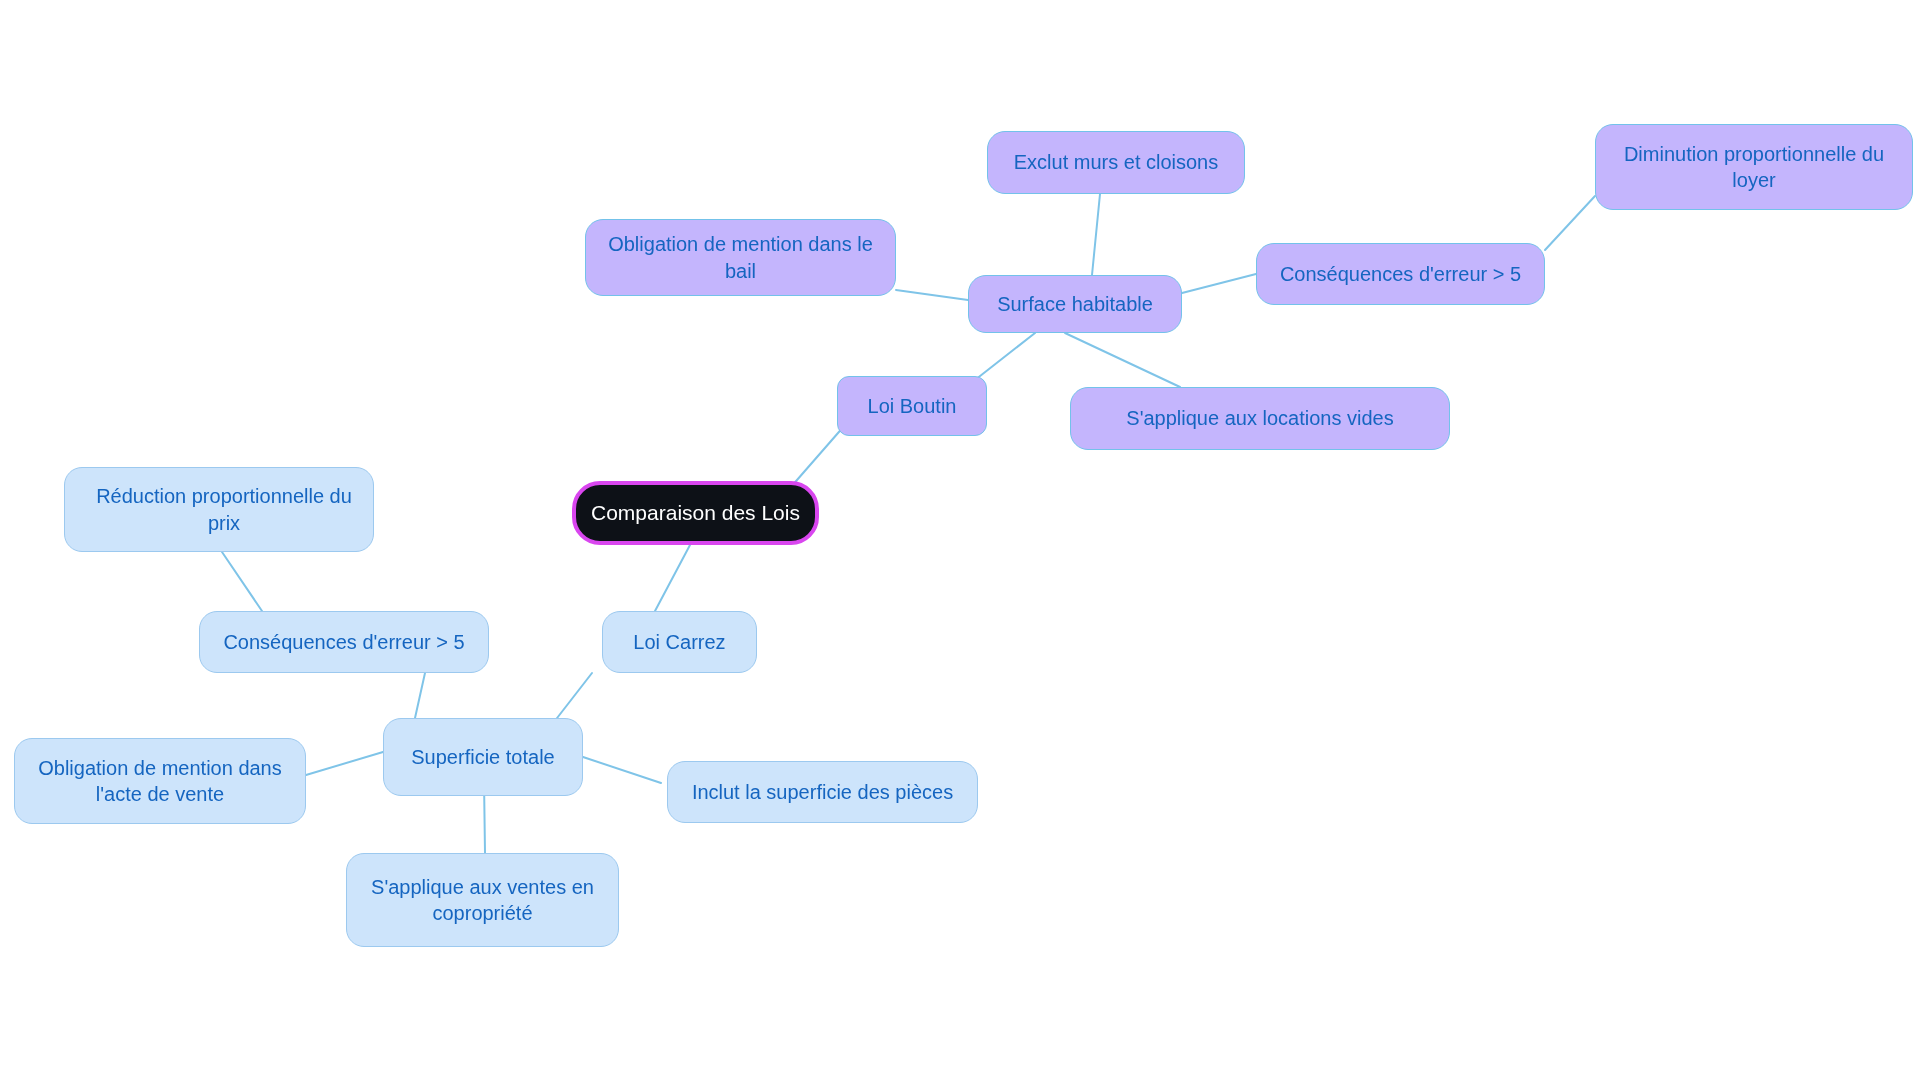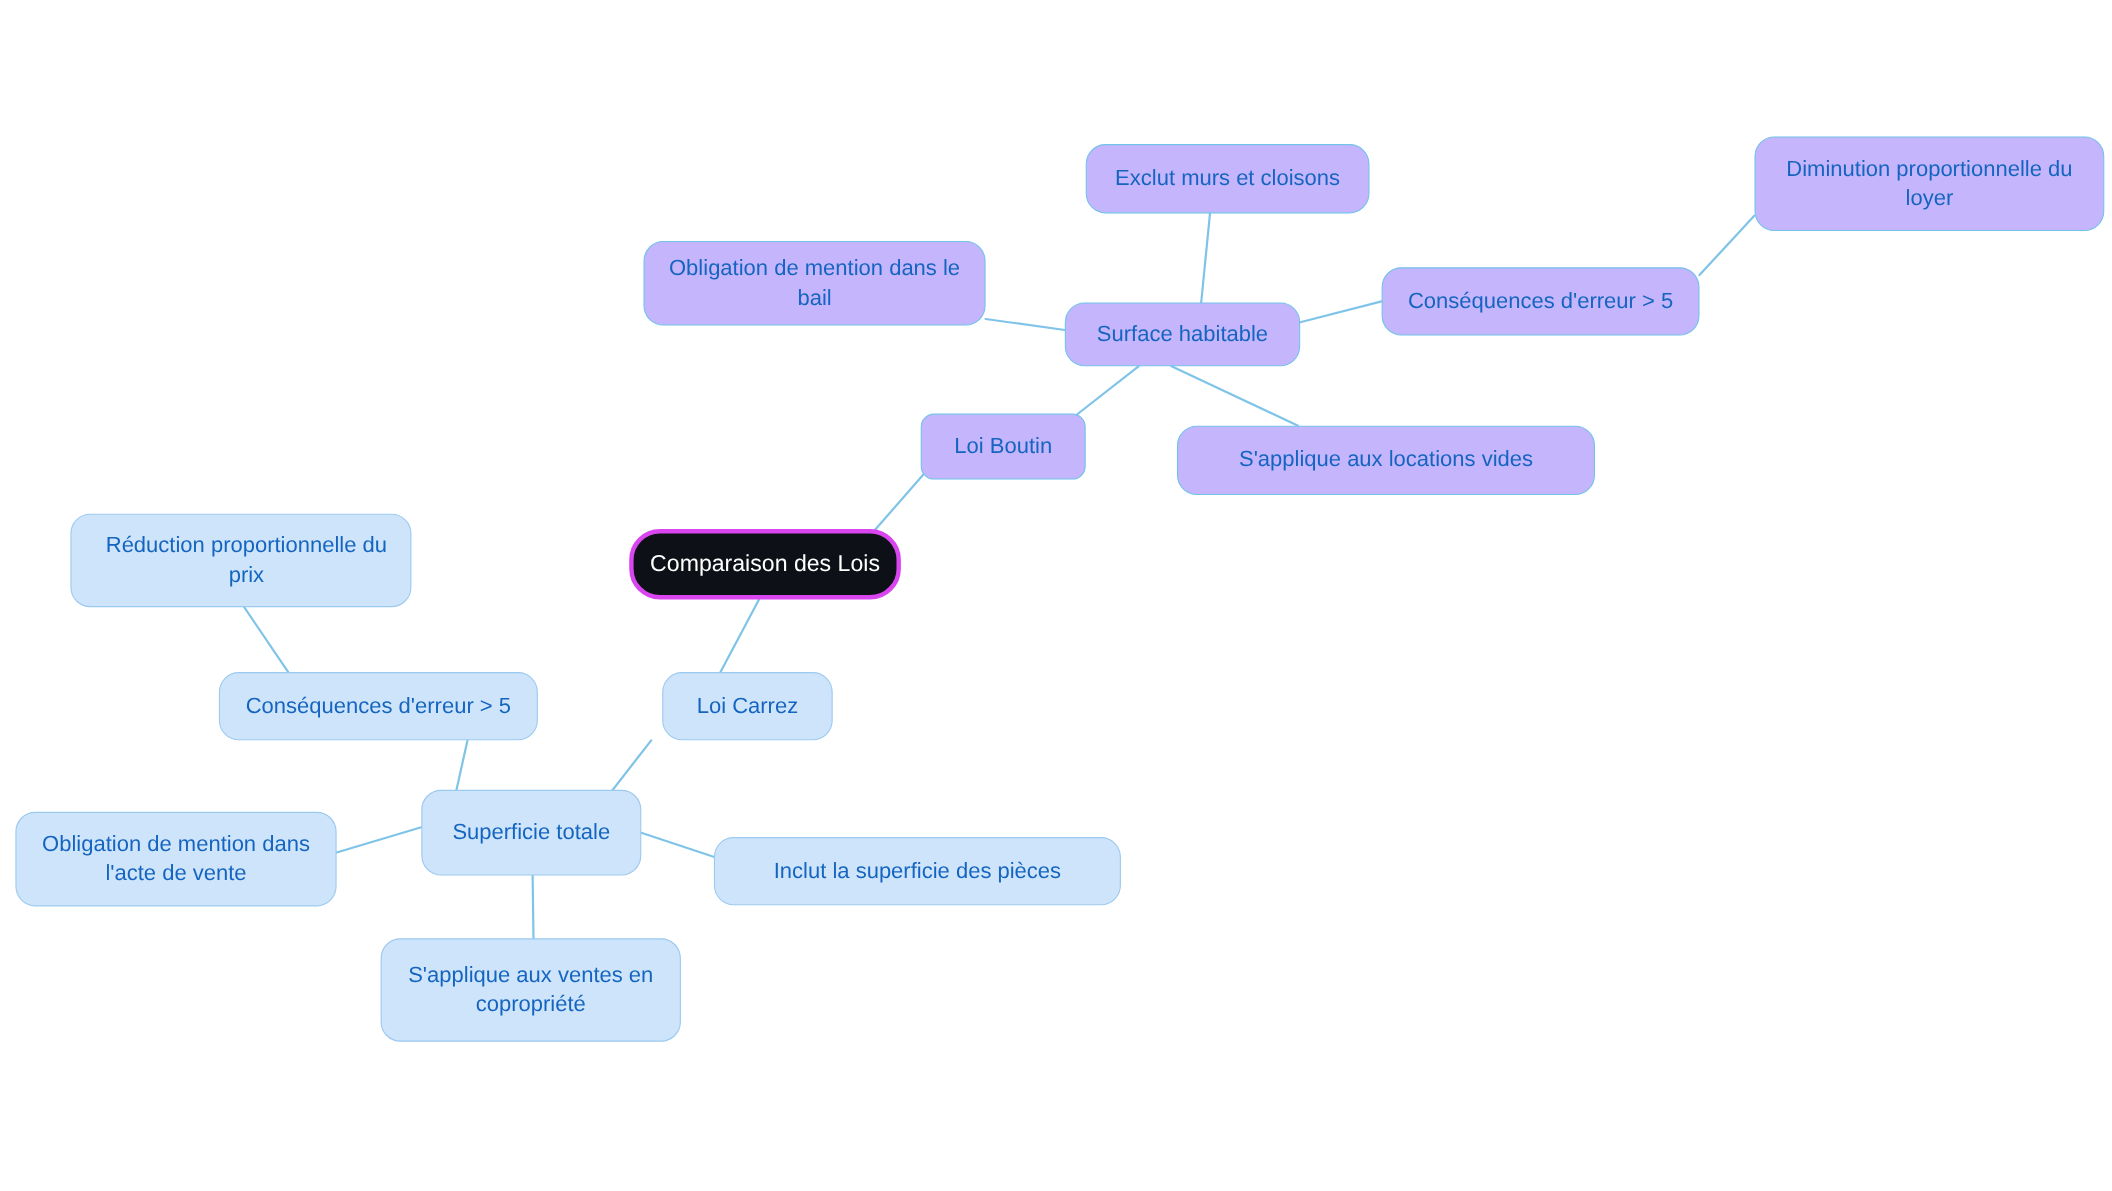--- a/index.html
+++ b/index.html
@@ -86,16 +86,16 @@
       <div class="node branch-a" style="left: 987px; top: 131px; width: 258px; height: 63px;"><span>Exclut murs et cloisons</span></div>
       <div class="node branch-a" style="left: 585px; top: 219px; width: 311px; height: 77px; justify-content: flex-end;"><span>Obligation de mention dans le bail</span></div>
       <div class="node branch-a" style="left: 1256px; top: 243px; width: 289px; height: 62px;"><span>Conséquences d'erreur &gt; 5</span></div>
       <div class="node branch-a" style="left: 1595px; top: 124px; width: 318px; height: 86px;"><span>Diminution proportionnelle du loyer</span></div>
       <div class="node branch-a" style="left: 1070px; top: 387px; width: 380px; height: 63px;"><span>S'applique aux locations vides</span></div>
       <div class="node branch-b" style="left: 578px; top: 611px; width: 155px; height: 62px; margin-left: 24px;"><span>Loi Carrez</span></div>
       <div class="node branch-b" style="left: 383px; top: 718px; width: 200px; height: 78px;"><span>Superficie totale</span></div>
       <div class="node branch-b" style="left: 199px; top: 611px; width: 290px; height: 62px;"><span>Conséquences d'erreur &gt; 5</span></div>
       <div class="node branch-b" style="left: 64px; top: 467px; width: 310px; height: 85px; padding-left: 24px;"><span>Réduction proportionnelle du prix</span></div>
       <div class="node branch-b" style="left: 14px; top: 738px; width: 292px; height: 86px;"><span>Obligation de mention dans l'acte de vente</span></div>
-      <div class="node branch-b" style="left: 649px; top: 761px; width: 370px; height: 62px;"><span>Inclut la superficie des pièces</span></div>
+      <div class="node branch-b" style="left: 667px; top: 761px; width: 311px; height: 62px;"><span>Inclut la superficie des pièces</span></div>
       <div class="node branch-b" style="left: 346px; top: 853px; width: 273px; height: 94px;"><span>S'applique aux ventes en copropriété</span></div>
     </div>
 </div>
 
 </body></html>

